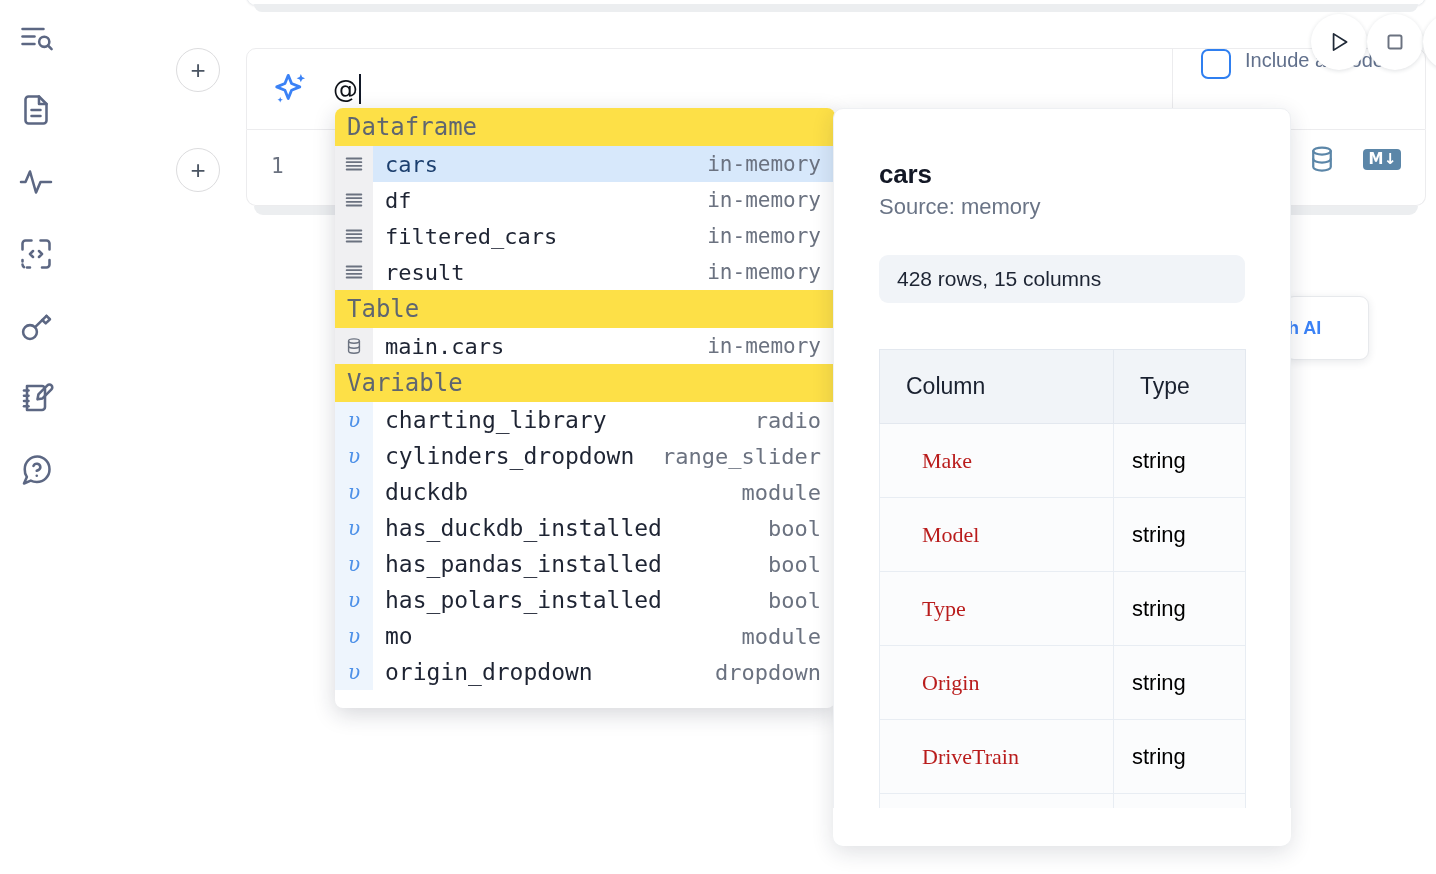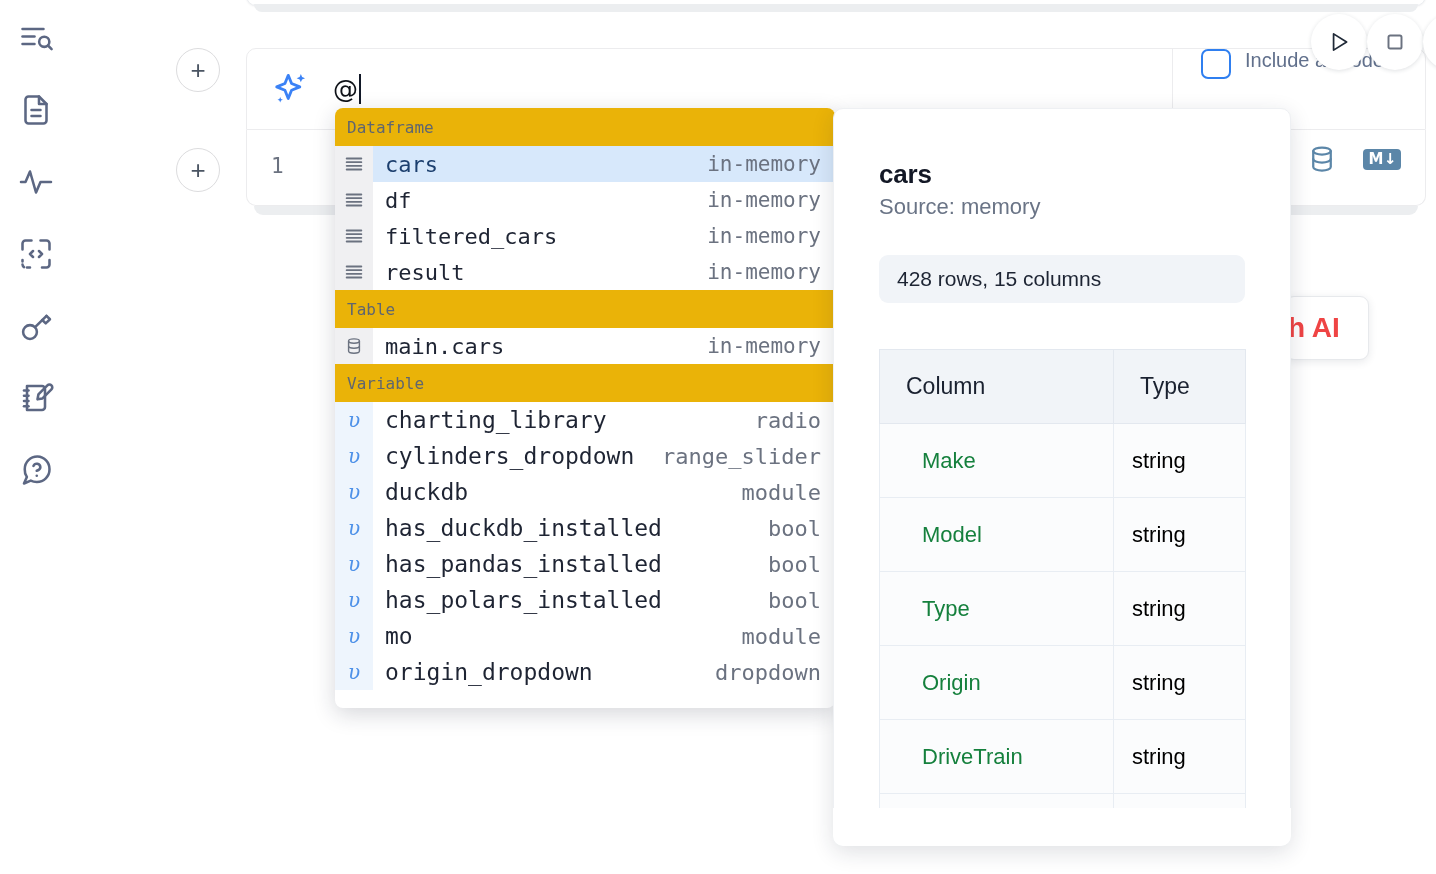--- a/index.html
+++ b/index.html
@@ -203,45 +203,45 @@
     width: 84px; height: 64px;
     background: #ffffff;
     border: 1px solid #e7e9ec;
     border-radius: 9px;
     box-shadow: 0 2px 8px rgba(25,35,55,.10);
     display: flex; align-items: center;
     padding-left: 6px;
     overflow: hidden;
   }
   .ai-tooltip-text {
-    font-size: 28px;
+    font-size: 18px;
     font-weight: 600;
-    color: #ef4444;
+    color: #3b82f6;
     white-space: nowrap;
     margin-left: -4px;
   }
 
   
   .ac {
     position: absolute;
     left: 335px; top: 108px;
     width: 500px; height: 600px;
     background: #ffffff;
     border-radius: 8px;
     box-shadow: 0 6px 22px rgba(25,35,55,.18);
     overflow: hidden;
     z-index: 30;
   }
   .ac-group-header {
     height: 38px;
-    background: #eab308;
+    background: #fde047;
     display: flex; align-items: center;
     padding-left: 12px;
     font-family: "DejaVu Sans Mono", monospace;
-    font-size: 16px;
+    font-size: 24px;
     color: #5f6670;
     text-align: right;
   }
   .ac-row {
     height: 36px;
     display: flex; align-items: center;
     background: #ffffff;
     cursor: pointer;
     position: relative;
   }
@@ -340,23 +340,23 @@
     padding: 16px 0 16px 26px;
     height: 74px;
   }
   .pv-table td {
     border: 1px solid #e8edf3;
     height: 74px;
     padding: 0 0 0 18px;
     background: #fbfcfd;
   }
   .pv-col-name {
-    font-family: Liberation Sans, sans-serif;
+    font-family: Liberation Serif, serif;
     font-size: 22px;
-    color: #15803d;
+    color: #b91c1c;
     padding-left: 24px;
   }
   .pv-col-type {
     font-size: 22px;
     color: #000000;
   }
   .pv-table col.c1 { width: 234px; }
   .pv-table col.c2 { width: 132px; }
   .pv-clip {
     position: absolute;

